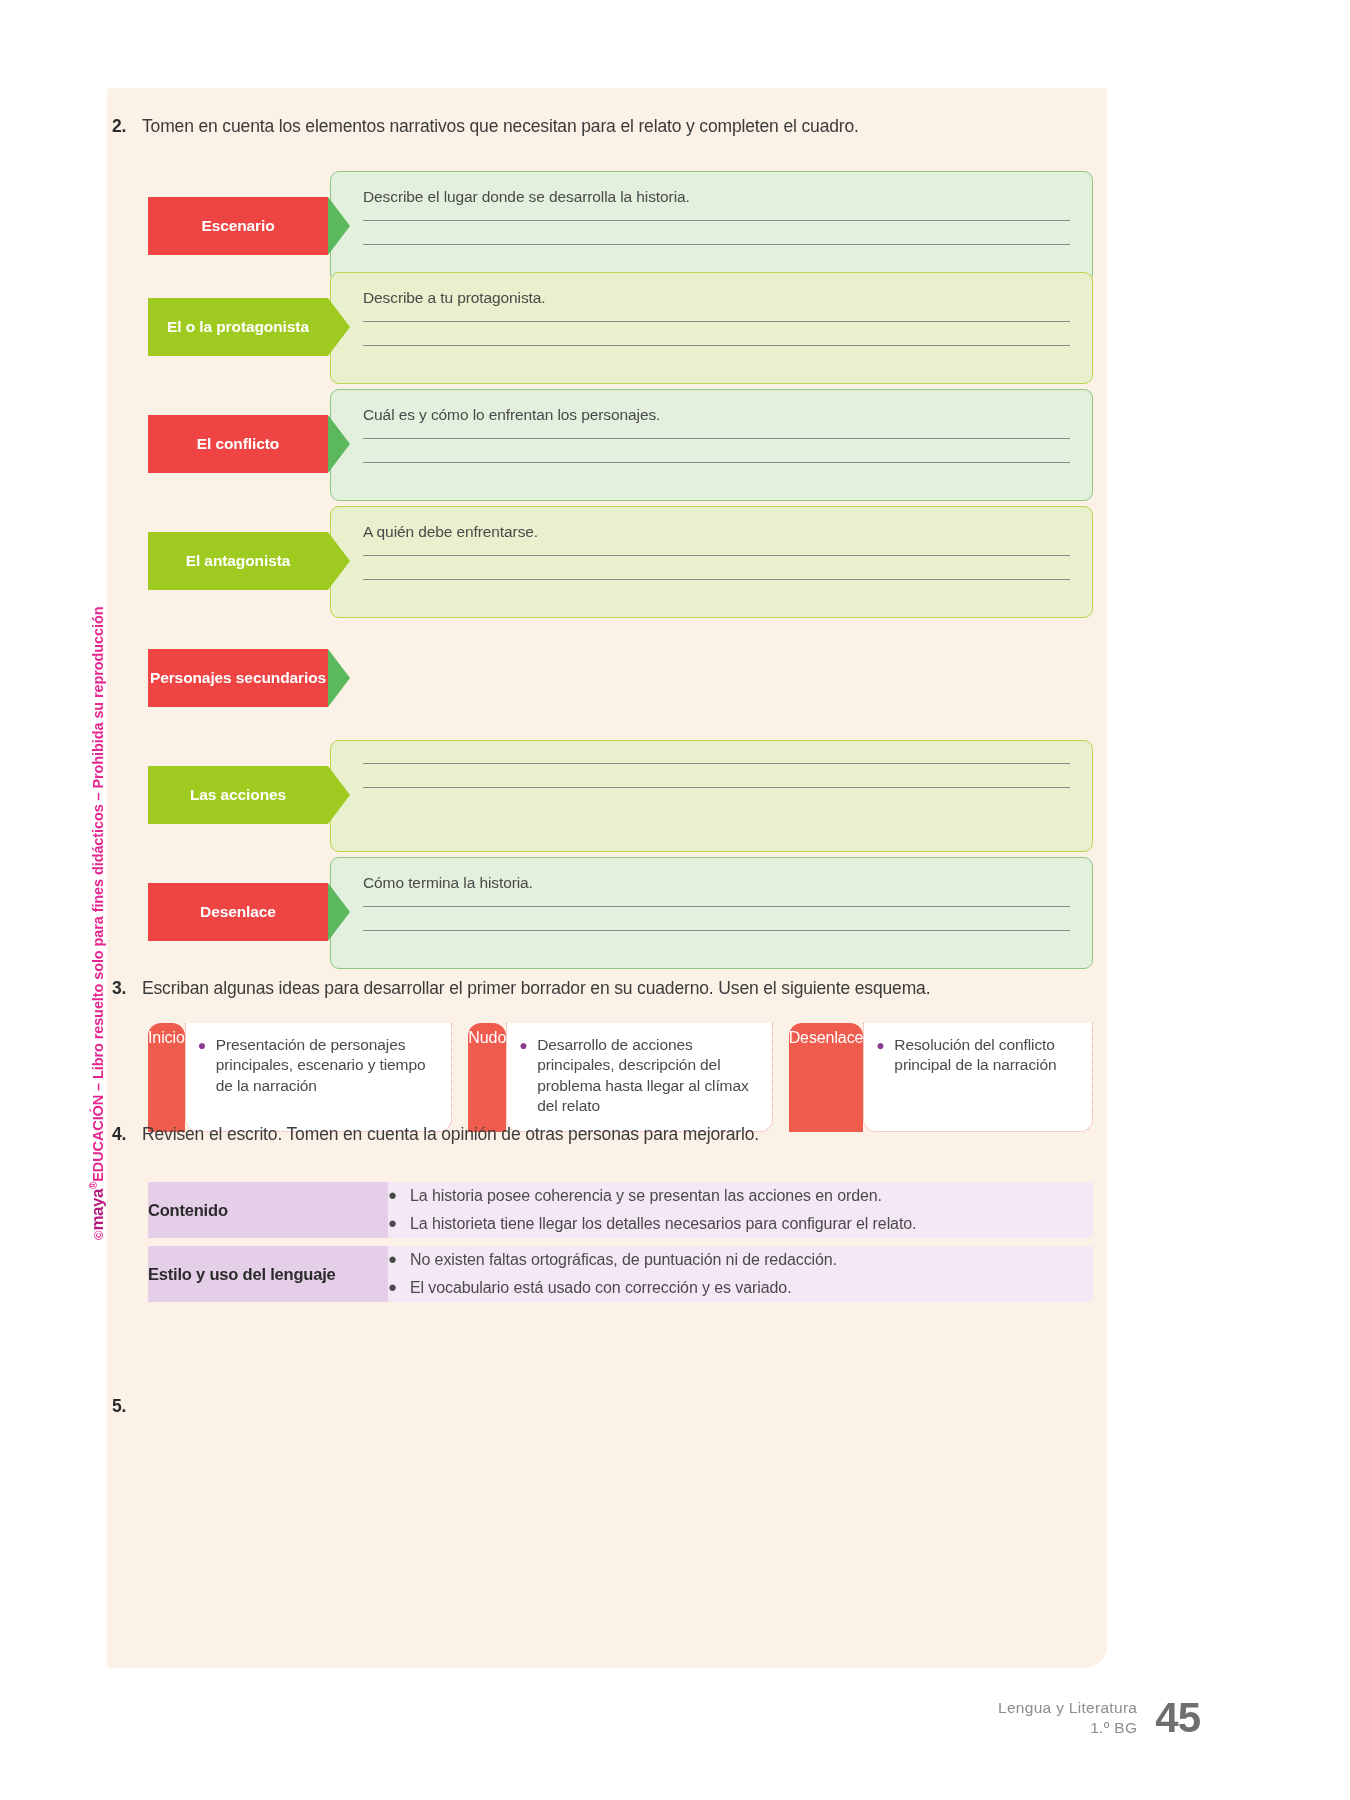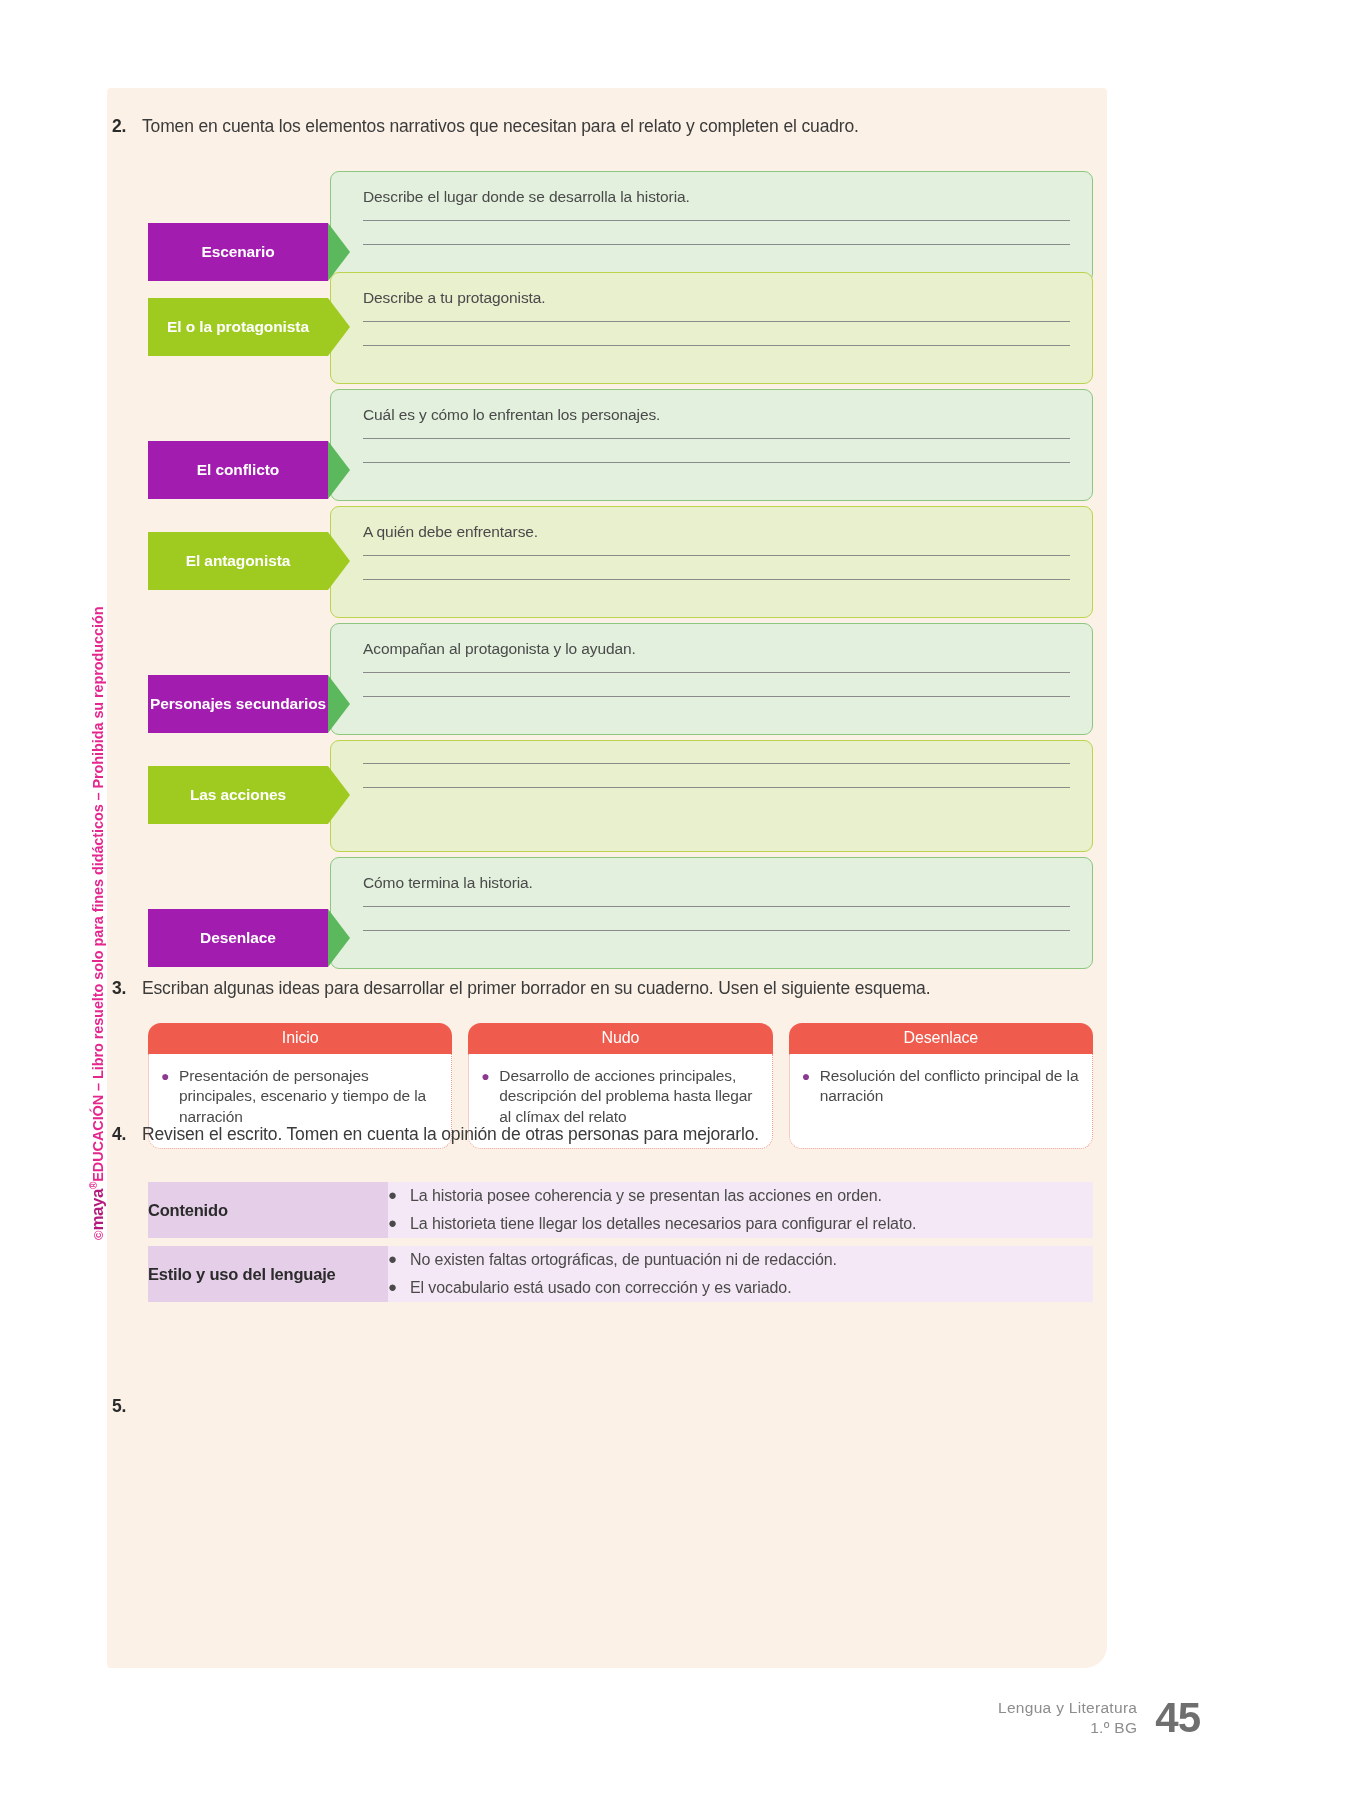--- a/index.html
+++ b/index.html
@@ -122,21 +122,21 @@
     align-items: center;
     justify-content: center;
     color: #ffffff;
     font-weight: bold;
     font-size: 15.5px;
     line-height: 1.18;
     text-align: center;
     letter-spacing: -0.1px;
     z-index: 3;
   }
-  .narr-tab.green-a { background: #a21caf; margin-top: 26px; }
+  .narr-tab.green-a { background: #ef4444; }
   .narr-tab.green-b { background: #9fcb20; }
   .narr-tab .arrow {
     position: absolute;
     left: 180px;
     top: 0;
     width: 0; height: 0;
     border-top: 29px solid transparent;
     border-bottom: 29px solid transparent;
   }
   .narr-tab.green-a .arrow { border-left: 22px solid #5cb85c; }
@@ -144,21 +144,21 @@
 
   
   #scheme {
     position: absolute;
     left: 148px;
     top: 1023px;
     width: 945px;
     display: flex;
     gap: 16px;
   }
-  .scheme-col { flex: 1; display: flex; flex-direction: column; }
+  .scheme-col { flex: 1; display: flex; flex-direction: row; }
   .scheme-head {
     background: #ef5b4c;
     color: #ffffff;
     font-size: 16px;
     text-align: center;
     padding: 6px 0 7px;
     border-radius: 13px 13px 0 0;
     letter-spacing: -0.1px;
   }
   .scheme-body {
@@ -303,25 +303,20 @@
       <div class="narr-line first"></div>
       <div class="narr-line"></div>
     </div>
     <div class="narr-tab green-b">
       <span>El antagonista</span>
       <span class="arrow"></span>
     </div>
   </div>
 
   <div class="narr-row" style="top:623px;">
-    <div class="narr-box shade-a">
-      <div class="narr-prompt">Acompañan al protagonista y lo ayudan.</div>
-      <div class="narr-line first"></div>
-      <div class="narr-line"></div>
-    </div>
     <div class="narr-tab green-a">
       <span>Personajes secundarios</span>
       <span class="arrow"></span>
     </div>
   </div>
 
   <div class="narr-row" style="top:740px;">
     <div class="narr-box shade-b">
       <div class="narr-line first"></div>
       <div class="narr-line"></div>

